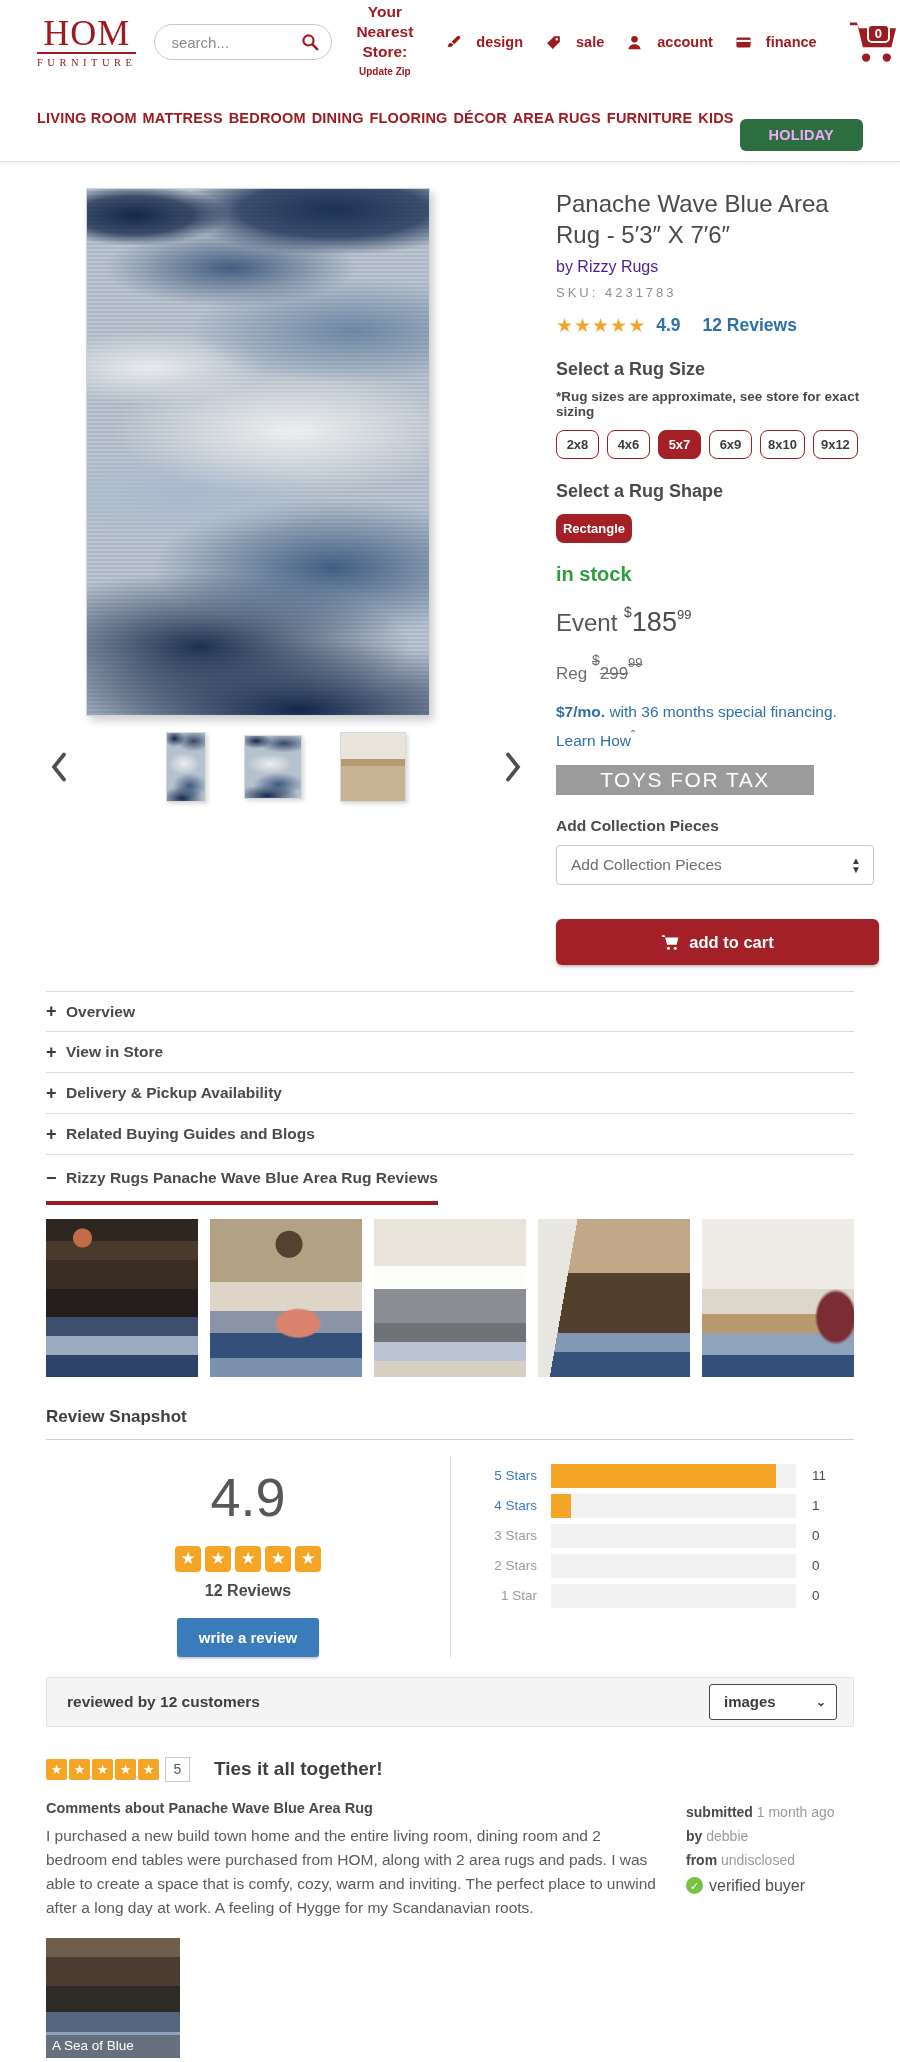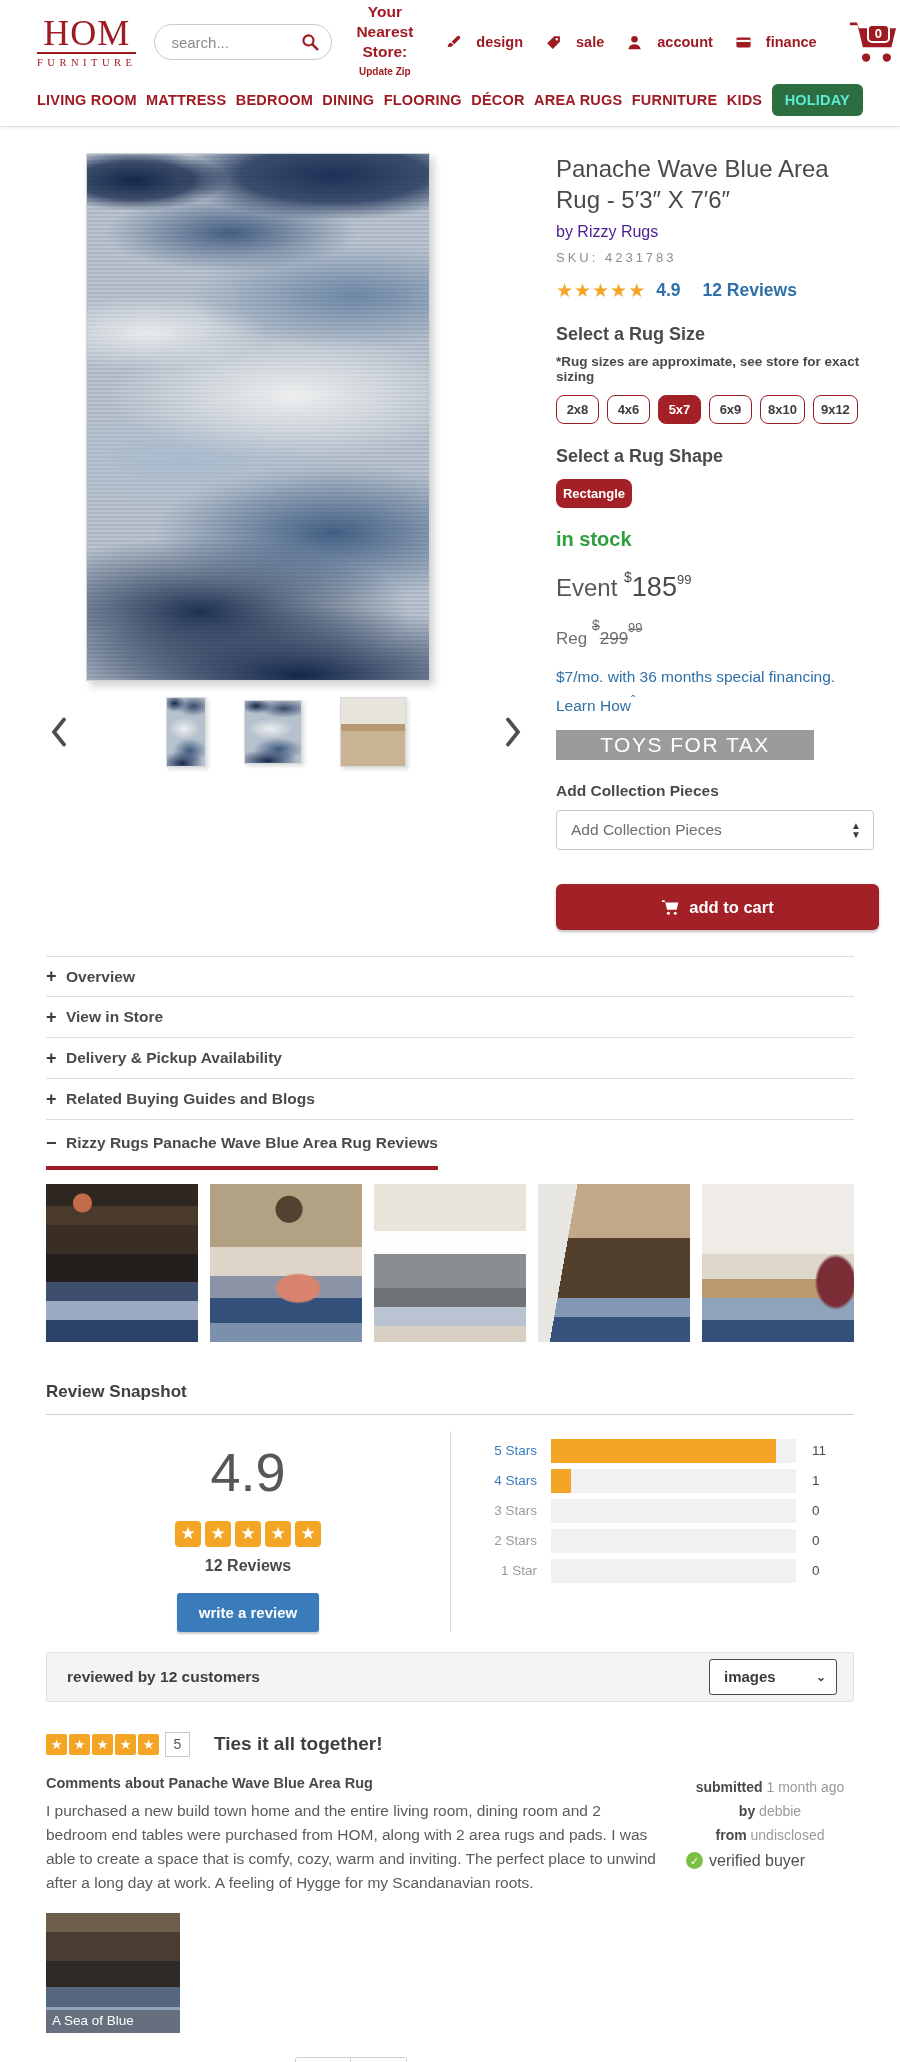--- a/index.html
+++ b/index.html
@@ -23,21 +23,21 @@
   .qlinks { display:flex; align-items:center; gap:22px; margin-left:14px; }
   .qlink { display:flex; align-items:center; gap:14px; color:#9e1b22; font-weight:bold; font-size:14.5px; cursor:pointer; }
   .qlink svg { width:17px; height:17px; }
   .cartbox { position:relative; margin-left:12px; color:#9e1b22; cursor:pointer; width:52px; height:46px; }
   .cartbox svg { width:52px; height:46px; }
   .cart-badge { position:absolute; top:5px; left:20px; background:#9e1b22; border:2px solid #fff; border-radius:5px; color:#fff; font-size:13px; font-weight:bold; padding:0 6px; line-height:15px; }
 
   
   .nav { display:flex; align-items:center; justify-content:space-between; padding:0 37px 10px 37px; border-bottom:1px solid #e3e3e3; box-shadow:0 2px 3px rgba(0,0,0,.06); }
   .nav a { color:#9e1b22; font-weight:bold; font-size:14.5px; letter-spacing:.2px; text-decoration:none; cursor:pointer; }
-  .nav .holiday { background:#2c6e3f; color:#5eead4; padding:8px 13px; border-radius:6px; font-size:14.5px; }
+  .nav .holiday { background:#2c6e3f; color:#f0abfc; padding:8px 29px; border-radius:6px; font-size:14.5px;margin-top:35px; }
 
   
   .product { display:flex; padding:26px 46px 0 46px; }
   .p-left { width:491px; }
   .main-img { margin-left:40px; width:344px; height:528px; border:1px solid #cfd4da; box-shadow:4px 5px 8px rgba(0,0,0,.18); cursor:pointer;
     background-color:#b6c1ce;
     background-image:
       radial-gradient(ellipse 130px 42px at 14% 5%, #14274a 0%, rgba(20,39,74,.75) 45%, transparent 72%),
       radial-gradient(ellipse 210px 60px at 72% 4%, #1c3156 0%, rgba(28,49,86,.8) 45%, transparent 75%),
       radial-gradient(ellipse 180px 55px at 42% 15%, rgba(40,70,110,.8), transparent 70%),
@@ -89,21 +89,21 @@
   .event-line { font-size:24px; color:#56575b; }
   .event-line .amt { font-size:27px; color:#4a4a4c; }
   sup.cur { font-size:14px; vertical-align:14px; }
   sup.cents { font-size:13px; vertical-align:12px; letter-spacing:0; }
   .muted-line { font-size:17px; color:#6d6e71; margin-top:14px; }
   .muted-line .strike { text-decoration:line-through; }
   .sale-line { font-size:17px; color:#6d6e71; margin-top:7px; }
   .sale-line .strike { text-decoration:line-through; }
   .save-line { font-size:20px; color:#b02a30; margin-top:9px; }
   .financing { font-size:15.5px; color:#2e70a8; line-height:24px; margin-top:16px; }
-  .financing b { font-weight:normal; }
+  .financing b { font-weight:bold; }
   .financing .lnk { cursor:pointer; }
   .banner { margin-top:12px; width:258px; height:30px; background:#9b9b9b; color:#fff; font-size:21px; letter-spacing:1.5px;
             display:flex; align-items:center; justify-content:center; }
   .coll-label { font-size:15.5px; font-weight:bold; margin-top:22px; }
   .coll-select { margin-top:10px; width:318px; height:40px; border:1px solid #c9c9c9; border-radius:4px; background:#fff;
                  display:flex; align-items:center; padding:0 12px 0 14px; color:#6d6e71; font-size:15.5px; cursor:pointer; }
   .updown { margin-left:auto; color:#3b3b3d; font-size:10px; line-height:9px; text-align:center; }
   .atc-btn { margin-top:34px; width:323px; height:46px; background:#a32026; border:0; border-radius:6px; color:#fff;
              font-weight:bold; font-size:16.5px; display:flex; align-items:center; justify-content:center; gap:9px; cursor:pointer;
              box-shadow:0 2px 3px rgba(0,0,0,.25); font-family:"Liberation Sans",sans-serif; }
@@ -136,21 +136,21 @@
   .p4 { background-image:
         linear-gradient(100deg, #e8e6e1 0 22%, transparent 22%),
         linear-gradient(180deg,#c0a888 0 34%, #53402c 34% 72%, #8298b4 72% 84%, #36517a 84% 100%);
       }
   .p5 { background-image:
         radial-gradient(ellipse 30px 40px at 88% 62%, #7a2d35 0 60%, transparent 70%),
         linear-gradient(180deg,#efece7 0 44%, #ddd6cb 44% 60%, #b99a6e 60% 72%, #8fa3bd 72% 86%, #33507a 86% 100%);
       }
 
   
-  .snap-title { font-size:17px; font-weight:bold; color:#3f3f41; margin-top:40px; padding-bottom:12px; border-bottom:1px solid #cfcfcf; }
+  .snap-title { font-size:17px; font-weight:bold; color:#3f3f41; margin-top:30px; padding-bottom:12px; border-bottom:1px solid #cfcfcf; }
   .snap-body { display:flex; margin-top:16px; }
   .snap-left { width:404px; text-align:center; padding-top:10px; }
   .snap-score { font-size:54px; color:#56575b; }
   .badge-row { display:flex; justify-content:center; gap:4px; margin-top:18px; }
   .sbadge { width:26px; height:26px; background:#f5a526; border-radius:4px; color:#fff; display:flex; align-items:center; justify-content:center; font-size:17px; }
   .sbadge::before { content:"★"; }
   .snap-count { font-size:16px; font-weight:bold; color:#4a4a4c; margin-top:10px; }
   .write-btn { margin-top:18px; background:#3a7cba; color:#fff; border:0; border-radius:3px; padding:11px 22px;
                font-weight:bold; font-size:15px; cursor:pointer; box-shadow:0 2px 2px rgba(0,0,0,.2); font-family:"Liberation Sans",sans-serif; }
   .snap-right { border-left:1px solid #d8d8d8; padding-left:30px; flex:1; padding-top:8px; }
@@ -175,21 +175,21 @@
   .rev-head { display:flex; align-items:center; }
   .mini-badges { display:flex; gap:2px; }
   .mbadge { width:21px; height:21px; background:#f5a526; border-radius:2px; color:#fff; display:flex; align-items:center; justify-content:center; font-size:13px; }
   .mbadge::before { content:"★"; }
   .score-box { width:25px; height:25px; border:1px solid #c9c9c9; margin-left:6px; display:flex; align-items:center; justify-content:center; font-size:14px; color:#56575b; }
   .rev-title { font-size:19px; font-weight:bold; color:#3f3f41; margin-left:24px; }
   .rev-cols { display:flex; margin-top:18px; }
   .rev-main { width:612px; }
   .comments-label { font-size:14.5px; font-weight:bold; color:#4a4a4c; }
   .rev-body { font-size:15.5px; color:#5a5b5e; line-height:24px; margin-top:8px; }
-  .rev-meta { margin-left:auto; width:168px; font-size:14px; line-height:24px;text-align:center; }
+  .rev-meta { margin-left:auto; width:168px; font-size:14px; line-height:24px; }
   .rev-meta b { color:#4a4a4c; }
   .rev-meta span.v { color:#9a9a9c; }
   .verified { display:flex; align-items:center; gap:6px; margin-top:2px; color:#4f4f52; font-size:16px; }
   .vcheck { width:17px; height:17px; border-radius:50%; background:#7ac143; color:#fff; font-size:11px; display:flex; align-items:center; justify-content:center; }
   .rev-photo { position:relative; margin-top:18px; width:134px; height:120px; cursor:pointer; background-size:cover; }
   .rp1 { background-image:
          linear-gradient(180deg,#6e5e4c 0 16%, #4a3c30 16% 40%, #2e2a26 40% 62%, #54677f 62% 78%, #8fa3bd 78% 100%),
          radial-gradient(ellipse 30px 60px at 70% 45%, #241f1c 0 60%, transparent 70%); }
   .rp-cap { position:absolute; left:0; right:0; bottom:0; background:rgba(70,70,72,.55); color:#fff; font-size:13.5px; padding:3px 6px 5px; }
   .helpful { display:flex; align-items:center; margin-top:24px; }

